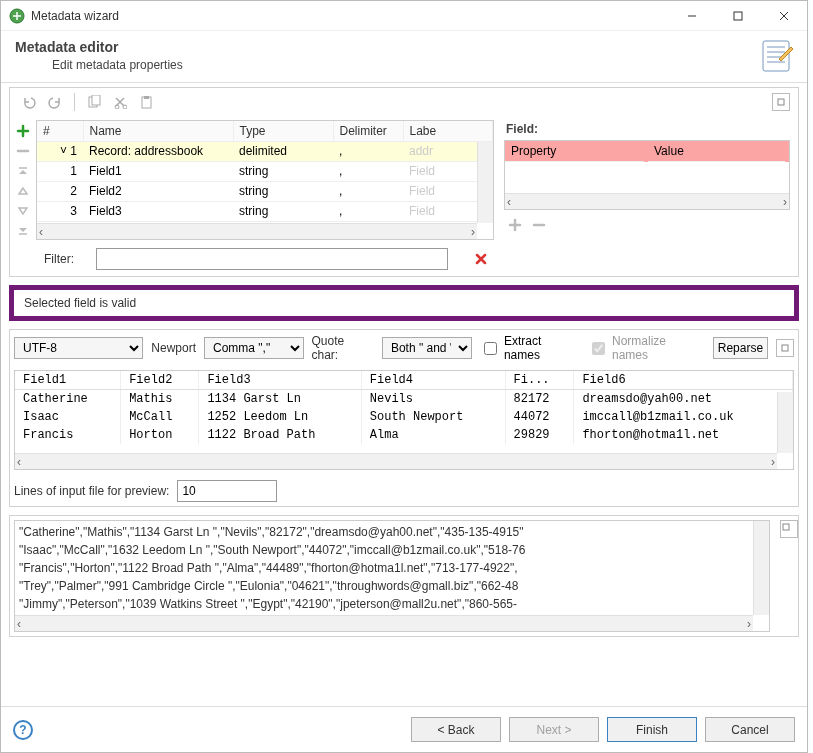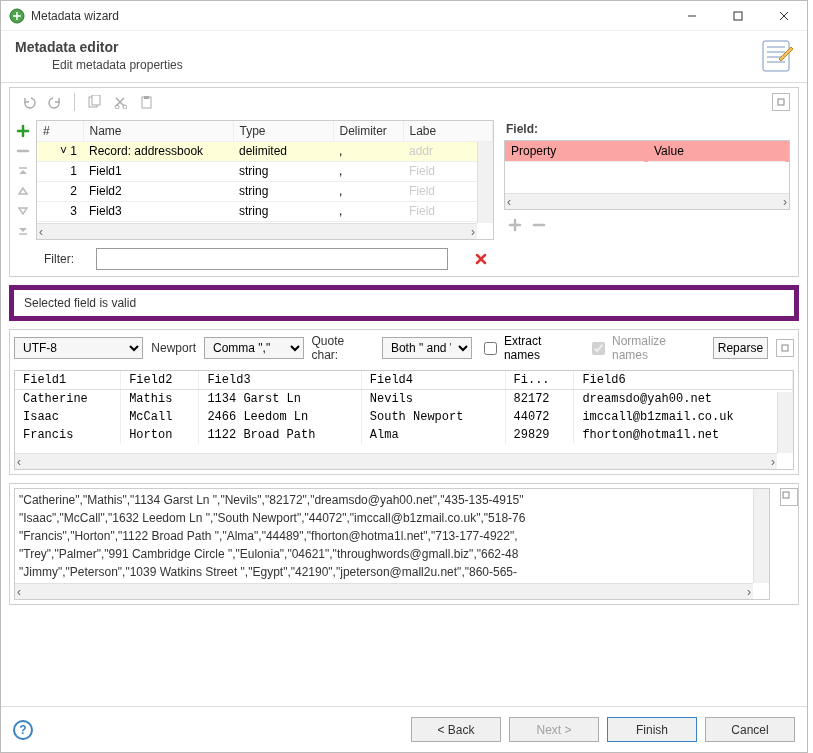--- a/index.html
+++ b/index.html
@@ -333,41 +333,45 @@
                 <td>Catherine</td>
                 <td>Mathis</td>
                 <td>1134 Garst Ln</td>
                 <td>Nevils</td>
                 <td>82172</td>
                 <td>dreamsdo@yah00.net</td>
               </tr>
           <tr>
                 <td>Isaac</td>
                 <td>McCall</td>
-                <td>2466 Leedom Ln</td>
+                <td>1252 Leedom Ln</td>
                 <td>South Newport</td>
                 <td>44072</td>
                 <td>imccall@b1zmail.co.uk</td>
               </tr>
           <tr>
                 <td>Francis</td>
                 <td>Horton</td>
                 <td>1122 Broad Path</td>
                 <td>Alma</td>
                 <td>29829</td>
                 <td>fhorton@hotma1l.net</td>
               </tr>
         </tbody>
           </table>
         <div class="scroll-v"></div>
         <div class="scroll-h">
             <span>‹</span>
             <span>›</span>
           </div>
       </div>
+      <div class="lines-row">
+        <span class="lbl">Lines of input file for preview:</span>
+        <input type="text" value="10" style="">
+      </div>
     </div>
 
     <div class="section-outer">
       <div class="raw-flex">
         <div class="raw-box">
           <div class="raw-content">
             <div>"Catherine","Mathis","1134 Garst Ln ","Nevils","82172","dreamsdo@yah00.net","435-135-4915"</div>
             <div>"Isaac","McCall","1632 Leedom Ln ","South Newport","44072","imccall@b1zmail.co.uk","518-76</div>
             <div>"Francis","Horton","1122 Broad Path ","Alma","44489","fhorton@hotma1l.net","713-177-4922",</div>
             <div>"Trey","Palmer","991 Cambridge Circle ","Eulonia","04621","throughwords@gmall.biz","662-48</div>

